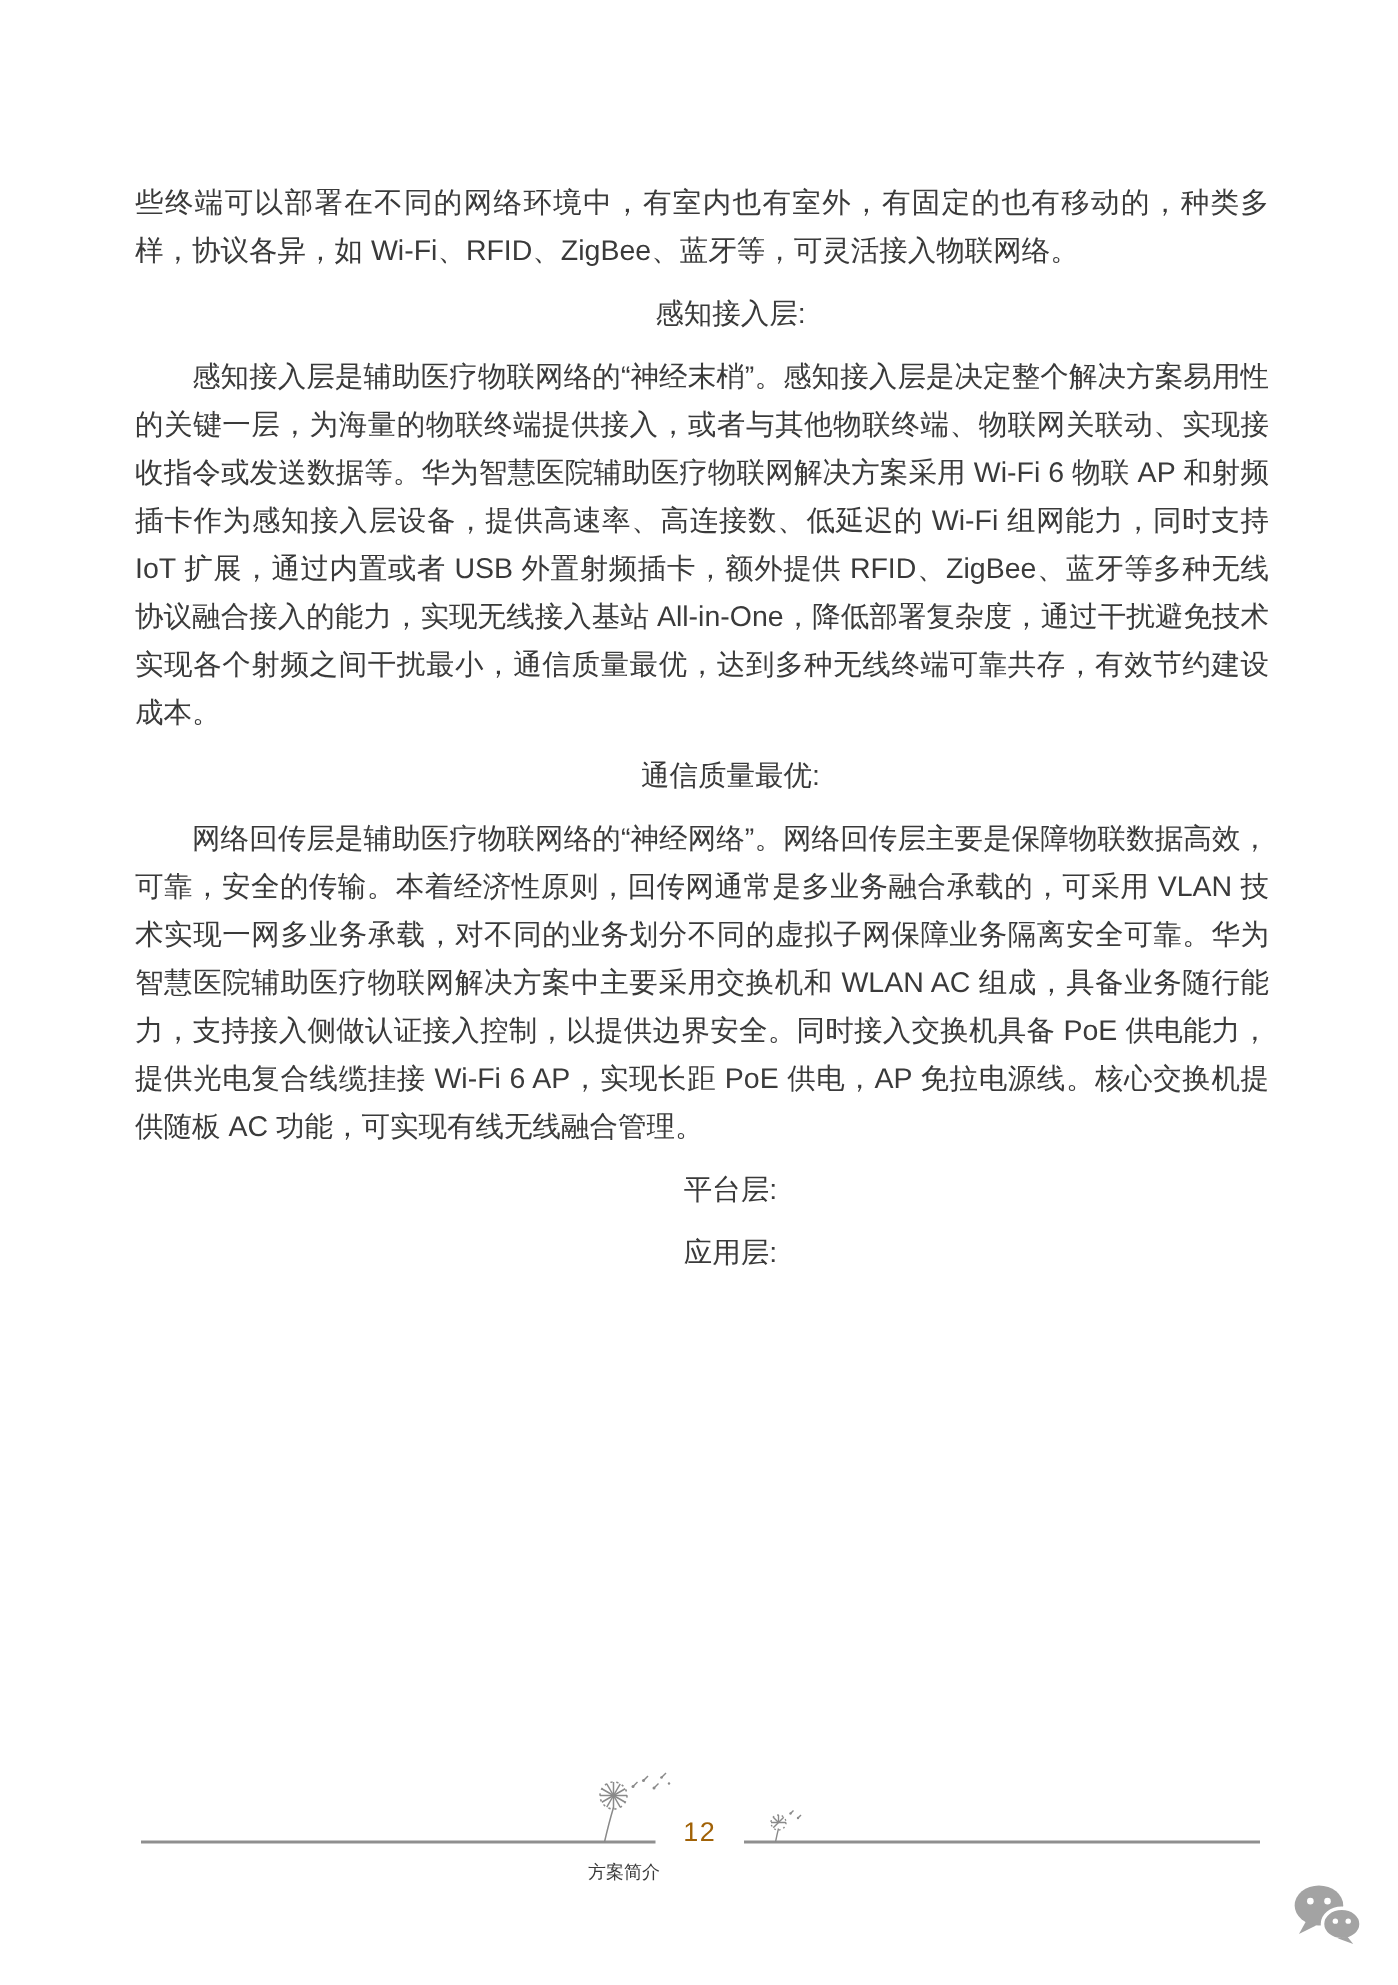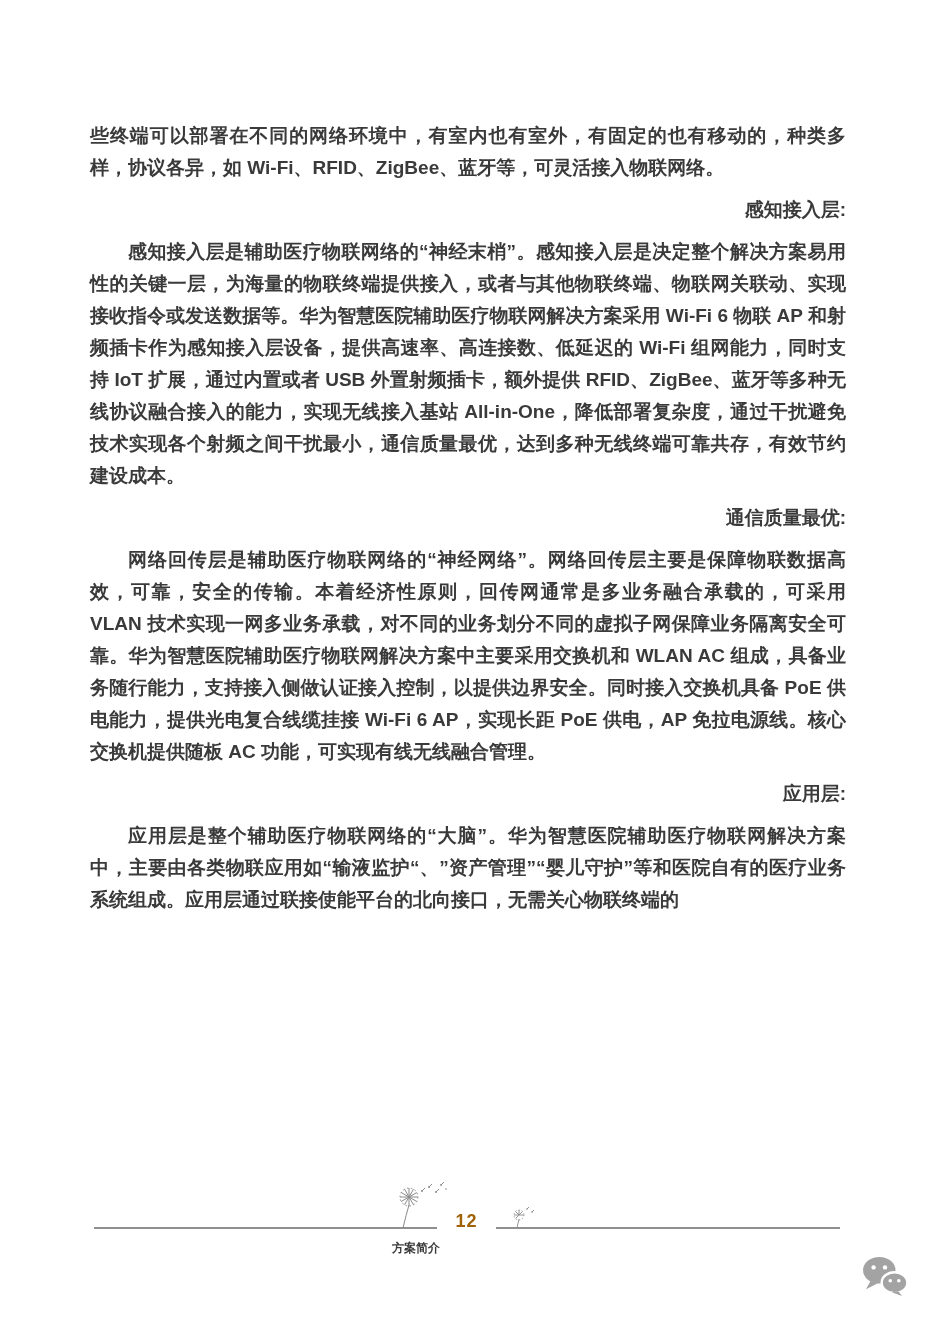--- a/index.html
+++ b/index.html
@@ -8,42 +8,41 @@
     background: #ffffff;
   }
   .page {
     position: relative;
     width: 932px;
     height: 1323px;
     margin: 0 auto;
     background: #ffffff;
     overflow: hidden;
     font-family: "Liberation Sans", sans-serif;
-    font-weight: bold;
   }
   .content {
     position: absolute;
     left: 90px;
     top: 120px;
     width: 756px;
     color: #3a3a3a;
     font-size: 19px;
     line-height: 32px;
   }
   .content p {
     margin: 0 0 10px 0;
     text-align: justify;
     text-justify: inter-ideograph;
   }
   .content p.indent {
     text-indent: 2em;
   }
   .content p.heading {
     text-indent: 2em;
-    text-align: right;
+    text-align: center;
   }
   
   .rule {
     position: absolute;
     height: 2px;
     background: #8f8f8f;
   }
   .rule-left  { left: 94px;  top: 1227px; width: 343px; }
   .rule-right { left: 496px; top: 1227px; width: 344px; }
   .page-num {
@@ -104,22 +103,22 @@
 <body>
 
 <div class="page">
 
   <div class="content">
     <p class="para">些终端可以部署在不同的网络环境中，有室内也有室外，有固定的也有移动的，种类多样，协议各异，如 Wi-Fi、RFID、ZigBee、蓝牙等，可灵活接入物联网络。</p>
     <p class="heading">感知接入层:</p>
     <p class="para indent">感知接入层是辅助医疗物联网络的“神经末梢”。感知接入层是决定整个解决方案易用性的关键一层，为海量的物联终端提供接入，或者与其他物联终端、物联网关联动、实现接收指令或发送数据等。华为智慧医院辅助医疗物联网解决方案采用 Wi-Fi 6 物联 AP 和射频插卡作为感知接入层设备，提供高速率、高连接数、低延迟的 Wi-Fi 组网能力，同时支持 IoT 扩展，通过内置或者 USB 外置射频插卡，额外提供 RFID、ZigBee、蓝牙等多种无线协议融合接入的能力，实现无线接入基站 All-in-One，降低部署复杂度，通过干扰避免技术实现各个射频之间干扰最小，通信质量最优，达到多种无线终端可靠共存，有效节约建设成本。</p>
     <p class="heading">通信质量最优:</p>
     <p class="para indent">网络回传层是辅助医疗物联网络的“神经网络”。网络回传层主要是保障物联数据高效，可靠，安全的传输。本着经济性原则，回传网通常是多业务融合承载的，可采用 VLAN 技术实现一网多业务承载，对不同的业务划分不同的虚拟子网保障业务隔离安全可靠。华为智慧医院辅助医疗物联网解决方案中主要采用交换机和 WLAN AC 组成，具备业务随行能力，支持接入侧做认证接入控制，以提供边界安全。同时接入交换机具备 PoE 供电能力，提供光电复合线缆挂接 Wi-Fi 6 AP，实现长距 PoE 供电，AP 免拉电源线。核心交换机提供随板 AC 功能，可实现有线无线融合管理。</p>
+    <p class="heading">平台层:</p>
     <p class="heading">应用层:</p>
-    <p class="para indent">应用层是整个辅助医疗物联网络的“大脑”。华为智慧医院辅助医疗物联网解决方案中，主要由各类物联应用如“输液监护“、”资产管理”“婴儿守护”等和医院自有的医疗业务系统组成。应用层通过联接使能平台的北向接口，无需关心物联终端的</p>
   </div>
 
   <div class="rule rule-left"></div>
   <div class="rule rule-right"></div>
 
   <svg class="dandelion-large" viewBox="0 0 62 48" fill="none">
     <g stroke="#8a8a8a" stroke-width="1">
       <path d="M15 47 Q18 34 21 24" fill="none"></path>
       <g transform="translate(21,16)">
         <line x1="0" y1="0" x2="0" y2="-9"></line>

